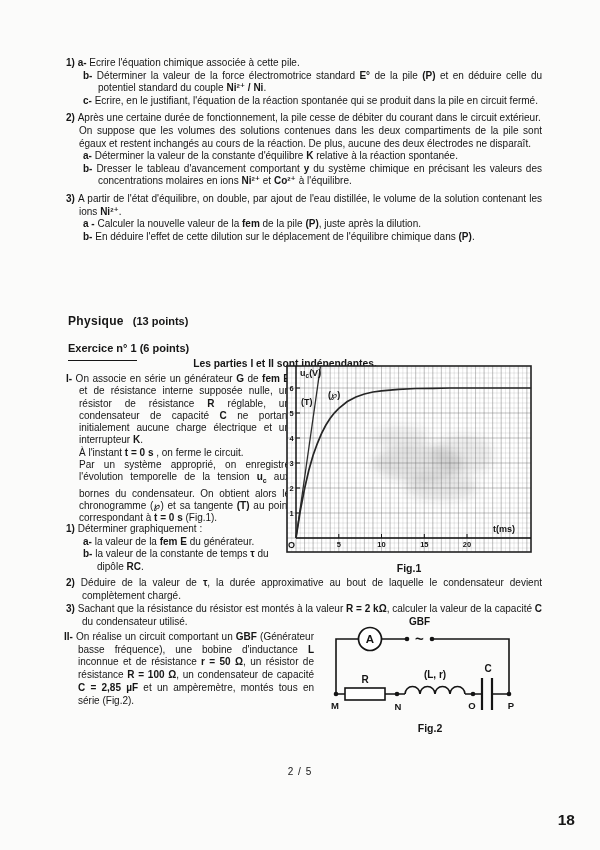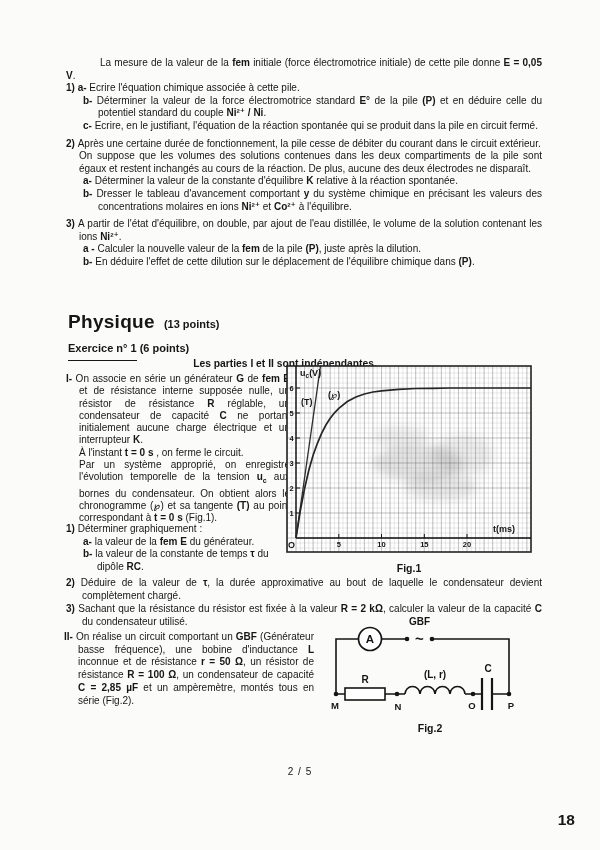--- a/index.html
+++ b/index.html
@@ -19,21 +19,21 @@
   
   #chem{left:66px;top:57px;width:476px}
   #chem .pi{text-indent:34px}
   #chem .n0{padding-left:13px;text-indent:-13px}
   #chem .cont{padding-left:13px}
   #chem .sub1{padding-left:17px}
   #chem .nsub{padding-left:32px;text-indent:-15px}
 
   
   #phys-head{left:68px;top:311px}
-  #phys-head .big{font-size:19px;font-weight:bold;letter-spacing:.3px}
+  #phys-head .big{font-size:12px;font-weight:bold;letter-spacing:.3px}
   #phys-head .pts{font-size:11px;font-weight:bold;margin-left:9px}
   #ex-head{left:68px;top:342px;font-size:11px;font-weight:bold}
   #ex-head .u{border-bottom:1.3px solid #161616;padding-bottom:6px}
   #subtitle{left:90px;top:358px;width:390px;text-align:center;font-size:10.3px;font-weight:bold}
 
   
   #part1{left:66px;top:373px;width:224px}
   #part1 .para{line-height:12.3px}
   #part1 .h2{padding-left:13px;text-indent:-13px}
   #part1 .cont2{padding-left:13px}
@@ -59,21 +59,20 @@
   #fig2-wrap{left:330px;top:614px;width:220px}
   #fig2-svg text{font-family:"Liberation Sans","DejaVu Sans",sans-serif;fill:#141414;font-weight:bold}
 
   #footer-page{left:0;top:766px;width:600px;text-align:center;font-size:10px;letter-spacing:1px}
   #corner-num{right:25px;top:811px;font-size:15.5px;font-weight:bold}
 </style>
 </head>
 <body>
 
 <div id="chem" class="abs">
-    <div class="para pi just"><span>La mesure de la valeur de la </span><span class="b">fem</span><span> initiale (force électromotrice initiale) de cette pile donne </span><span class="b">E = 0,05 V</span><span>.</span></div>
     <div class="para n0"><span class="b">1) a- </span><span>Ecrire l'équation chimique associée à cette pile.</span></div>
     <div class="para nsub just"><span class="b">b- </span><span>Déterminer la valeur de la force électromotrice standard </span><span class="b">E°</span><span> de la pile </span><span class="b">(P)</span><span> et en déduire celle du potentiel standard du couple </span><span class="b">Ni²⁺ / Ni</span><span>.</span></div>
     <div class="para nsub just"><span class="b">c- </span><span>Ecrire, en le justifiant, l'équation de la réaction spontanée qui se produit dans la pile en circuit fermé.</span></div>
     <div class="para n0 just gap"><span class="b">2) </span><span>Après une certaine durée de fonctionnement, la pile cesse de débiter du courant dans le circuit extérieur.</span></div>
     <div class="para cont just"><span>On suppose que les volumes des solutions contenues dans les deux compartiments de la pile sont égaux et restent inchangés au cours de la réaction. De plus, aucune des deux électrodes ne disparaît.</span></div>
     <div class="para sub1"><span class="b">a- </span><span>Déterminer la valeur de la constante d'équilibre </span><span class="b">K</span><span> relative à la réaction spontanée.</span></div>
     <div class="para nsub just"><span class="b">b- </span><span>Dresser le tableau d'avancement comportant </span><span class="b">y</span><span> du  système chimique en précisant les valeurs des concentrations molaires en ions </span><span class="b">Ni²⁺</span><span> et </span><span class="b">Co²⁺</span><span> à l'équilibre.</span></div>
     <div class="para n0 just gap"><span class="b">3) </span><span>A partir de l'état d'équilibre, on double, par ajout de l'eau distillée, le volume de la solution contenant les ions  </span><span class="b">Ni²⁺</span><span>.</span></div>
     <div class="para sub1"><span class="b">a - </span><span>Calculer la nouvelle valeur de la </span><span class="b">fem</span><span> de la pile </span><span class="b">(P)</span><span>, juste après la dilution.</span></div>
     <div class="para sub1"><span class="b">b- </span><span>En déduire l'effet de cette dilution sur le déplacement de l'équilibre chimique dans </span><span class="b">(P)</span><span>.</span></div>
@@ -92,21 +91,21 @@
     <div class="para cont2"><span>À l'instant </span><span class="b">t = 0 s</span><span> , on ferme le circuit.</span></div>
     <div class="para cont2 just"><span>Par un système approprié, on enregistre l'évolution temporelle de la tension </span><span class="b">u</span><sub class="b">c</sub><span> aux bornes du condensateur. On obtient alors le chronogramme (</span><span class="b">℘</span><span>) et sa tangente </span><span class="b">(T)</span><span> au point correspondant à  </span><span class="b">t = 0 s</span><span> (Fig.1).</span></div>
   </div>
 <div id="q1" class="abs">
     <div class="para q"><span class="b">1) </span><span>Déterminer graphiquement :</span></div>
     <div class="para subq"><span class="b">a- </span><span>la valeur de la </span><span class="b">fem E</span><span> du générateur.</span></div>
     <div class="para subq"><span class="b">b- </span><span>la valeur de la constante de temps </span><span class="b">τ</span><span> du dipôle </span><span class="b">RC</span><span>.</span></div>
   </div>
 <div id="q23" class="abs">
     <div class="para q just"><span class="b">2) </span><span>Déduire de la valeur de </span><span class="b">τ</span><span>, la durée approximative au bout de laquelle le condensateur devient complètement chargé.</span></div>
-    <div class="para q just"><span class="b">3) </span><span>Sachant que la résistance du résistor est fixée à la valeur </span><span class="b">R = 2 kΩ</span><span>, calculer la valeur de la capacité </span><span class="b">C</span><span> du condensateur utilisé.</span></div>
+    <div class="para q just"><span class="b">3) </span><span>Sachant que la résistance du résistor est montés à la valeur </span><span class="b">R = 2 kΩ</span><span>, calculer la valeur de la capacité </span><span class="b">C</span><span> du condensateur utilisé.</span></div>
   </div>
 <div id="part2" class="abs">
     <div class="para h3 just"><span class="b">II- </span><span>On réalise un circuit comportant un </span><span class="b">GBF</span><span> (Générateur basse fréquence), une bobine d'inductance </span><span class="b">L</span><span> inconnue et de résistance </span><span class="b">r = 50 Ω</span><span>, un résistor de résistance </span><span class="b">R = 100 Ω</span><span>, un condensateur de capacité </span><span class="b">C = 2,85 µF</span><span> et un ampèremètre, montés tous en série (Fig.2).</span></div>
   </div>
 
 <div id="fig1-wrap" class="abs">
   <svg id="fig1-svg" width="252" height="194" viewBox="0 0 252 194">
     <defs>
       <filter id="smudge" x="-50%" y="-50%" width="200%" height="200%">
           <feGaussianBlur stdDeviation="4"></feGaussianBlur>

